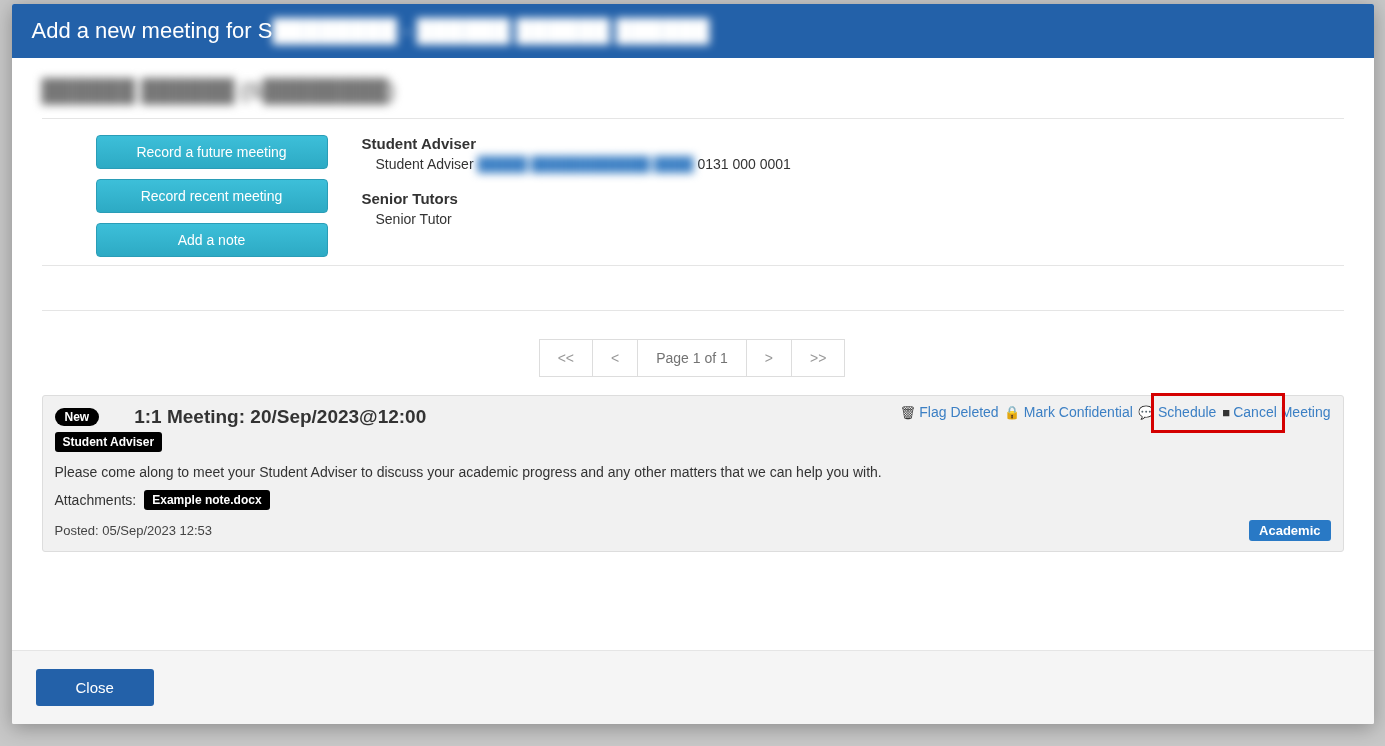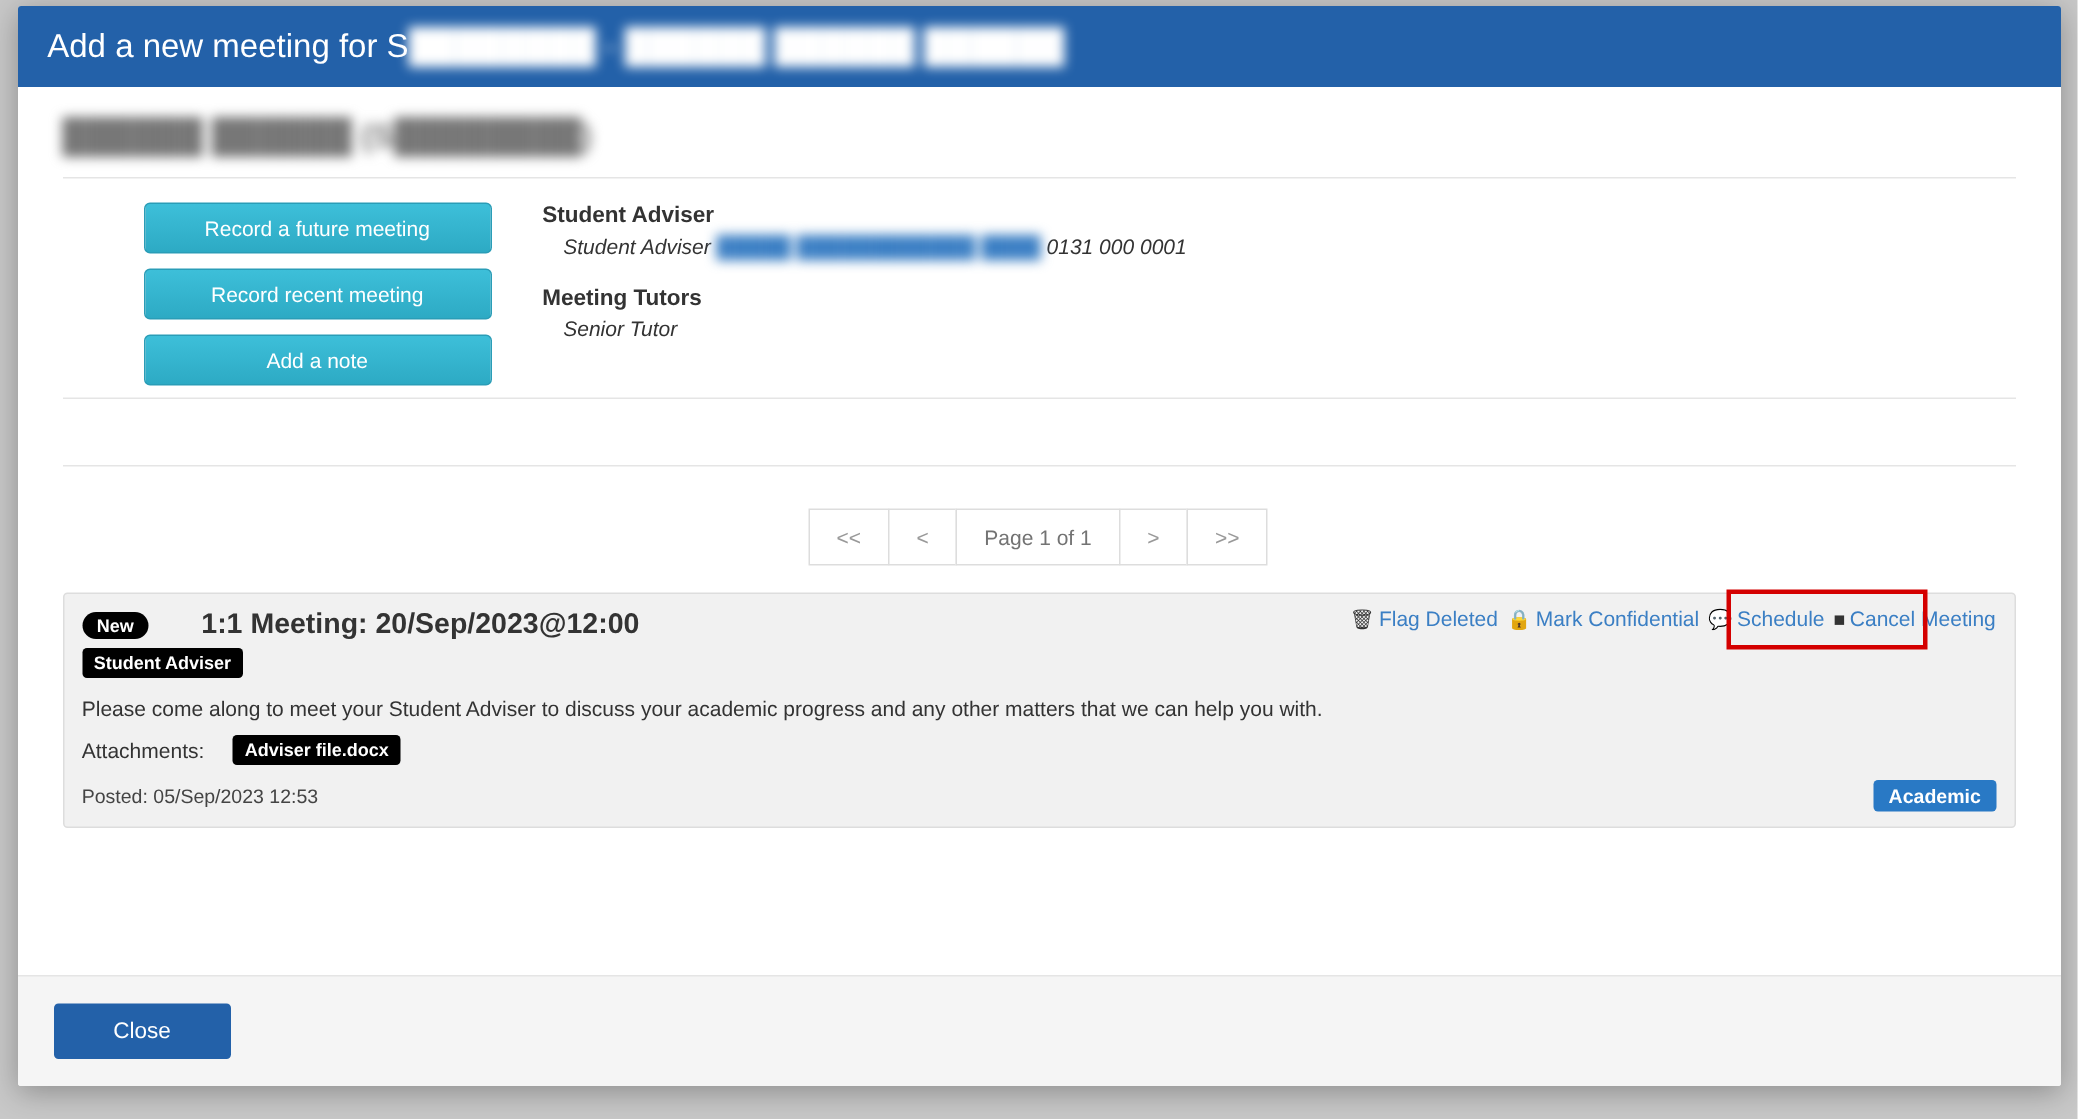--- a/index.html
+++ b/index.html
@@ -15,37 +15,37 @@
     
     .student-name { font-size: 22px; font-weight: bold; color: #777; filter: blur(4px); padding-bottom: 14px; }
     hr.sep { border: none; border-top: 1px solid #e5e5e5; margin: 0px 0 16px 0; }
     
     .top-section { display: flex; gap: 40px; padding-bottom: 8px; }
     .actions-col { width: 280px; display: flex; flex-direction: column; gap: 10px; padding-left: 54px; }
     .btn-teal { background: linear-gradient(to bottom, #3dbfd9, #2daac4); color: #fff; border: 1px solid #2a9db7; border-radius: 4px; padding: 8px 14px; font-size: 14px; cursor: pointer; width: 232px; text-align: center; }
     
     .info-col { flex: 1; }
     .info-heading { font-weight: bold; font-size: 15px; margin-bottom: 4px; }
-    .info-row { padding-left: 14px; margin-bottom: 18px; font-style: italic; }
+    .info-row { padding-left: 14px; margin-bottom: 18px; }
     .blur-inline { filter: blur(4px); color: #3b7fc4; }
     
     .pagination { display: flex; justify-content: center; gap: 0; margin: 28px 0 18px 0; }
     .pagination button, .pagination span.page-info { border: 1px solid #ddd; background: #fff; color: #999; padding: 10px 18px; font-size: 14px; cursor: pointer; margin-left: -1px; }
     .pagination span.page-info { cursor: default; color: #737373; }
     
     .meeting-card { background: #f1f1f1; border: 1px solid #ddd; border-radius: 3px; padding: 10px 12px 10px 12px; position: relative; }
     .meeting-head { display: flex; align-items: center; flex-wrap: wrap; }
     .new-badge { background: #000; color: #fff; font-size: 12px; font-weight: bold; border-radius: 10px; padding: 2px 10px; margin-right: 4px; }
     .meeting-title { font-weight: bold; font-size: 19px; margin-left: 31px; }
     .meeting-actions { position: absolute; right: 12px; top: 8px; display: flex; gap: 6px; align-items: center; font-size: 14px; }
     .action-link { color: #3b7fc4; cursor: pointer; display: inline-flex; align-items: center; gap: 3px; }
     .action-link .icon { color: #333; font-size: 13px; }
     .sa-badge { background: #000; color: #fff; font-size: 12px; font-weight: bold; border-radius: 3px; padding: 3px 8px; display: inline-block; margin-top: 4px; }
     .meeting-desc { margin: 12px 0 10px 0; font-size: 14px; color: #333; }
-    .attachments-row { font-size: 14px; margin-bottom: 10px; display: flex; align-items: center; gap: 19px; }
+    .attachments-row { font-size: 14px; margin-bottom: 10px; display: flex; align-items: center; gap: 8px; }
     .file-badge { background: #000; color: #fff; font-size: 12px; font-weight: bold; border-radius: 3px; padding: 3px 8px; }
     .posted-row { display: flex; justify-content: space-between; align-items: center; margin-top: 8px; }
     .posted-text { font-size: 13px; color: #444; }
     .academic-badge { background: #2979c5; color: #fff; font-size: 13px; font-weight: bold; border-radius: 3px; padding: 3px 10px; }
     .cancel-highlight-outer { position: absolute; border: 3px solid #d40000; width: 134px; height: 40px; pointer-events: none; }
     
     .modal-footer { background: #f5f5f5; border-top: 1px solid #e5e5e5; padding: 18px 24px; display: flex; justify-content: flex-start; }
     .btn-close { background: #2361a9; color: #fff; border: none; border-radius: 3px; padding: 10px 40px; font-size: 15px; cursor: pointer; }
     
     .bg-link { position: absolute; color: #888; font-size: 13px; }
@@ -77,21 +77,21 @@
           <div class="actions-col">
             <button class="btn-teal">Record a future meeting</button>
             <button class="btn-teal">Record recent meeting</button>
             <button class="btn-teal">Add a note</button>
           </div>
           <div class="info-col">
             <div class="info-heading">Student Adviser</div>
             <div class="info-row">
               <span>Student Adviser</span> <span class="blur-inline">█████ ████████████ ████</span> <span>0131 000 0001</span>
             </div>
-            <div class="info-heading">Meeting Tutors</div>
+            <div class="info-heading">Senior Tutors</div>
             <div class="info-row">Senior Tutor</div>
           </div>
         </div>
 
         <hr class="sep">
         <div style="height:28px"></div>
         <hr class="sep">
 
         <div class="pagination">
           <button>&lt;&lt;</button>
@@ -125,21 +125,21 @@
           <div class="meeting-head">
             <span class="new-badge">New</span>
             <span class="meeting-title">1:1 Meeting: 20/Sep/2023@12:00</span>
           </div>
           <div><span class="sa-badge">Student Adviser</span></div>
 
           <div class="meeting-desc">Please come along to meet your Student Adviser to discuss your academic progress and any other matters that we can help you with.</div>
 
           <div class="attachments-row">
             <span>Attachments:</span>
-            <span class="file-badge">Adviser file.docx</span>
+            <span class="file-badge">Example note.docx</span>
           </div>
 
           <div class="posted-row">
             <span class="posted-text">Posted: 05/Sep/2023 12:53</span>
             <span class="academic-badge">Academic</span>
           </div>
         </div>
 
         <div style="height:60px"></div>
       </div>

